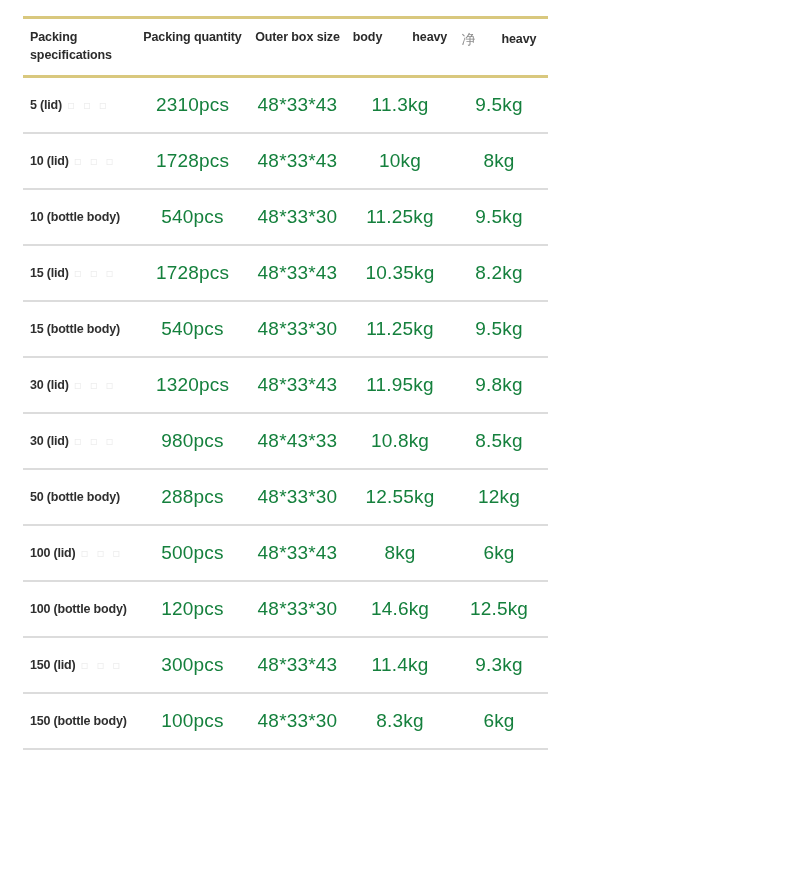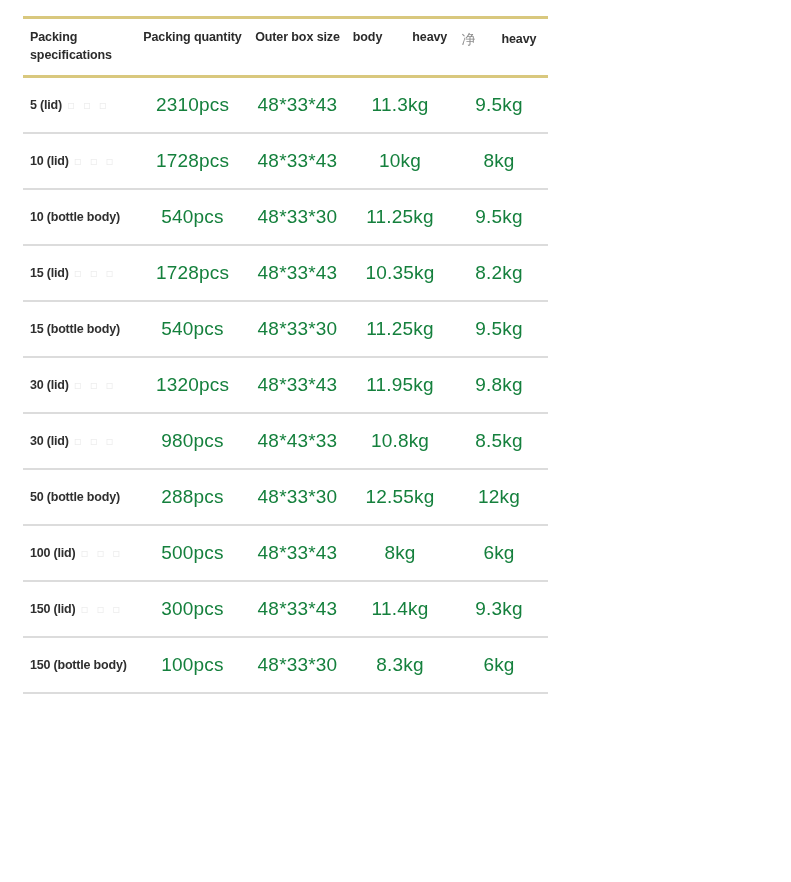--- a/index.html
+++ b/index.html
@@ -201,20 +201,27 @@
             <td class="cell-val">12kg</td>
           </tr>
           <tr class="data-row">
             <td class="cell-spec"><span>100 (lid)</span><span class="ghost">▫ ▫ ▫</span></td>
             <td class="cell-val">500pcs</td>
             <td class="cell-val">48*33*43</td>
             <td class="cell-val">8kg</td>
             <td class="cell-val">6kg</td>
           </tr>
           <tr class="data-row">
+            <td class="cell-spec"><span>100 (bottle body)</span></td>
+            <td class="cell-val">120pcs</td>
+            <td class="cell-val">48*33*30</td>
+            <td class="cell-val">14.6kg</td>
+            <td class="cell-val">12.5kg</td>
+          </tr>
+          <tr class="data-row">
             <td class="cell-spec"><span>150 (lid)</span><span class="ghost">▫ ▫ ▫</span></td>
             <td class="cell-val">300pcs</td>
             <td class="cell-val">48*33*43</td>
             <td class="cell-val">11.4kg</td>
             <td class="cell-val">9.3kg</td>
           </tr>
           <tr class="data-row">
             <td class="cell-spec"><span>150 (bottle body)</span></td>
             <td class="cell-val">100pcs</td>
             <td class="cell-val">48*33*30</td>

